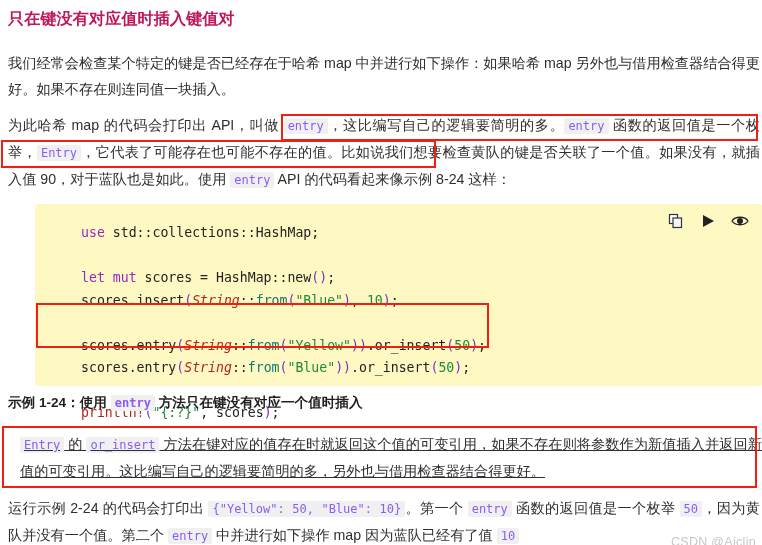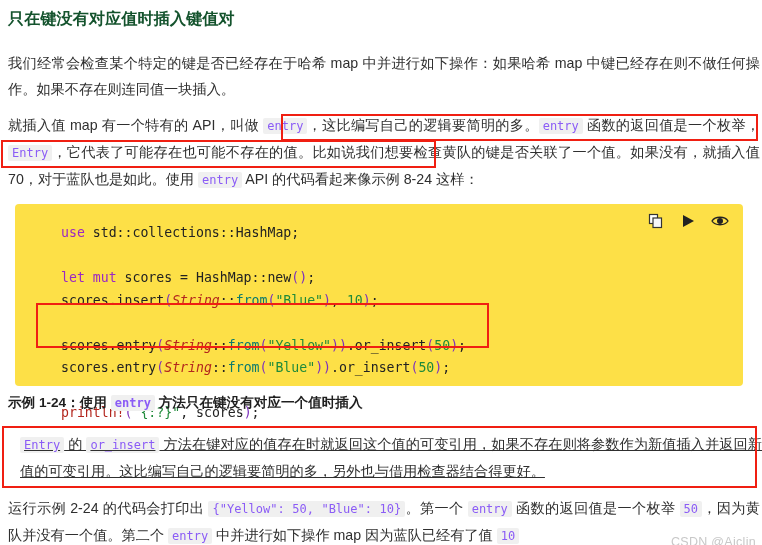--- a/index.html
+++ b/index.html
@@ -21,21 +21,21 @@
     width: 762px;
     height: 545px;
     box-sizing: border-box;
     padding: 0 4px;
   }
 
   
   .doc-title {
     font-size: 16px;
     font-weight: bold;
-    color: #14532d;
+    color: #be185d;
     margin: 8px 0 0 4px;
     letter-spacing: 0.2px;
     line-height: 22px;
   }
 
   
   .para {
     font-size: 14.2px;
     line-height: 26px;
     color: #2f2f2f;
@@ -81,25 +81,25 @@
   
   .rb-p2b { left: 1px; top: 132px; width: 435px; height: 28px; }
   
   .rb-code { left: 36px; top: 295px; width: 453px; height: 45px; }
   
   .rb-entry { left: 2px; top: 418px; width: 755px; height: 62px; }
 
   
   .codeblock {
     position: absolute;
-    left: 15px;
+    left: 35px;
     top: 196px;
     width: 728px;
     height: 182px;
-    background: #fde047;
+    background: #fef9c3;
     border-radius: 4px;
     box-sizing: border-box;
   }
   .code-toolbar {
     position: absolute;
     right: 14px;
     top: 8px;
     display: flex;
     align-items: center;
     gap: 14px;
@@ -147,23 +147,23 @@
     user-select: none;
   }
 </style>
 </head>
 <body>
 
 <div class="page">
 
   <h1 class="doc-title">只在键没有对应值时插入键值对</h1>
 
-  <p class="para p1"><span>我们经常会检查某个特定的键是否已经存在于哈希 map 中并进行如下操作：如果哈希 map 中键已经存在则不做任何操作。如果不存在则连同值一块插入。</span></p>
-
-  <p class="para p2"><span>就插入值 map 有一个特有的 API，叫做 </span><code class="ic">entry</code><span>，这比编写自己的逻辑要简明的多。</span><code class="ic">entry</code><span> 函数的返回值是一个枚举，</span><code class="ic">Entry</code><span>，它代表了可能存在也可能不存在的值。比如说我们想要检查黄队的键是否关联了一个值。如果没有，就插入值 70，对于蓝队也是如此。使用 </span><code class="ic">entry</code><span> API 的代码看起来像示例 8-24 这样：</span></p>
+  <p class="para p1"><span>我们经常会检查某个特定的键是否已经存在于哈希 map 中并进行如下操作：如果哈希 map 另外也与借用检查器结合得更好。如果不存在则连同值一块插入。</span></p>
+
+  <p class="para p2"><span>为此哈希 map 的代码会打印出 API，叫做 </span><code class="ic">entry</code><span>，这比编写自己的逻辑要简明的多。</span><code class="ic">entry</code><span> 函数的返回值是一个枚举，</span><code class="ic">Entry</code><span>，它代表了可能存在也可能不存在的值。比如说我们想要检查黄队的键是否关联了一个值。如果没有，就插入值 90，对于蓝队也是如此。使用 </span><code class="ic">entry</code><span> API 的代码看起来像示例 8-24 这样：</span></p>
 
   <div class="redbox rb-p2a"></div>
   <div class="redbox rb-p2b"></div>
 
   <div class="codeblock">
 
     <div class="code-toolbar">
       <span class="tb-ico" title="copy">
         <svg width="16" height="16" viewBox="0 0 16 16" fill="none" xmlns="http://www.w3.org/2000/svg">
           <rect x="1.5" y="1.5" width="8" height="9" stroke="#333" stroke-width="1.2" fill="#fff"></rect>

